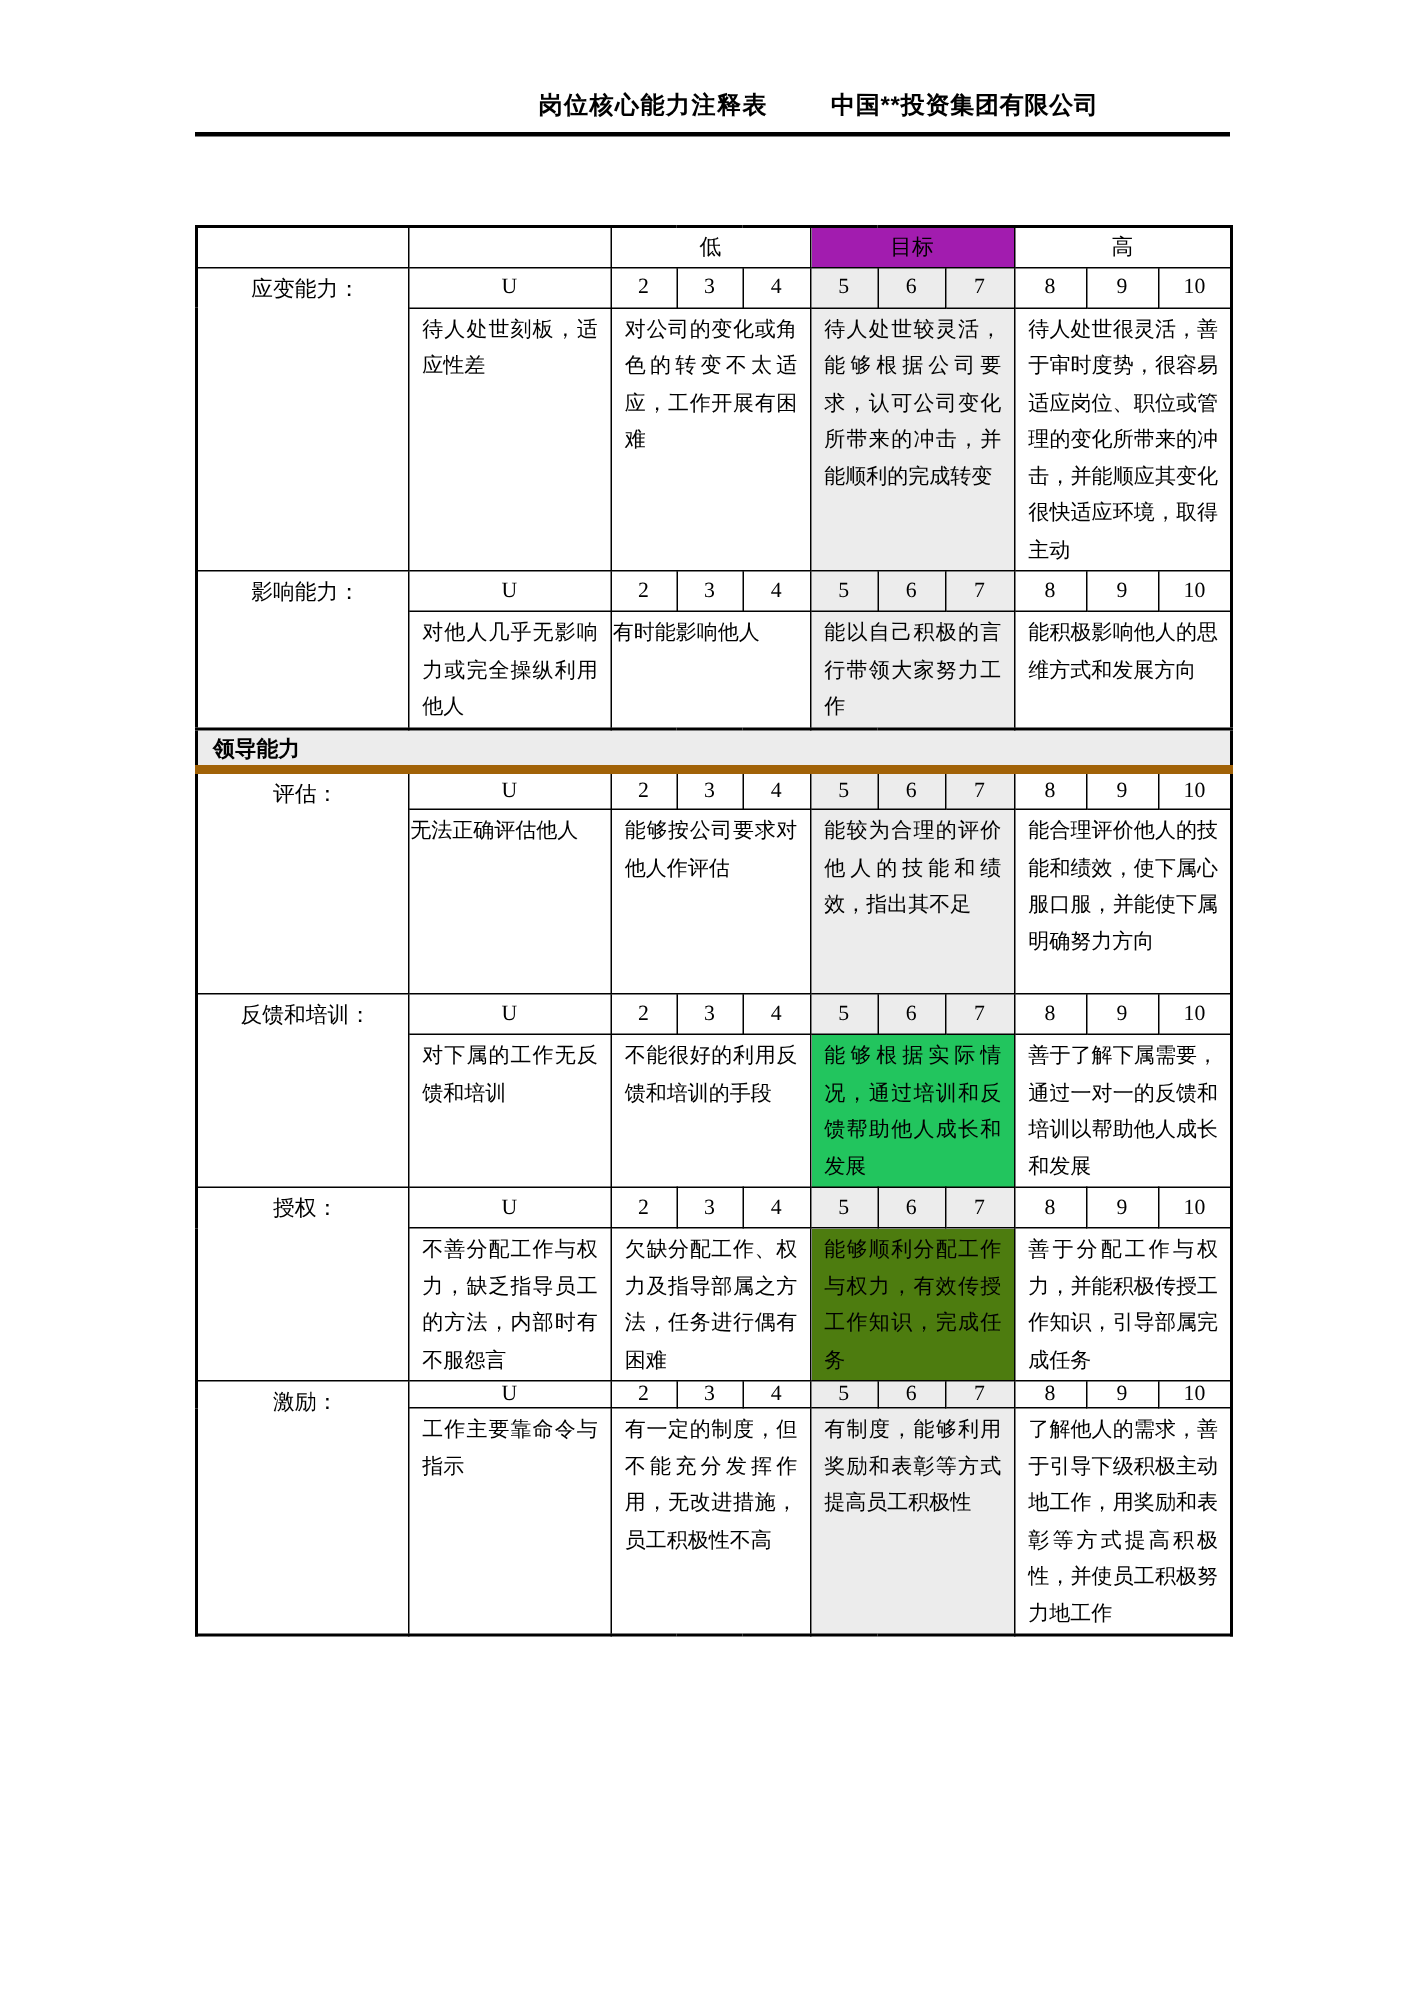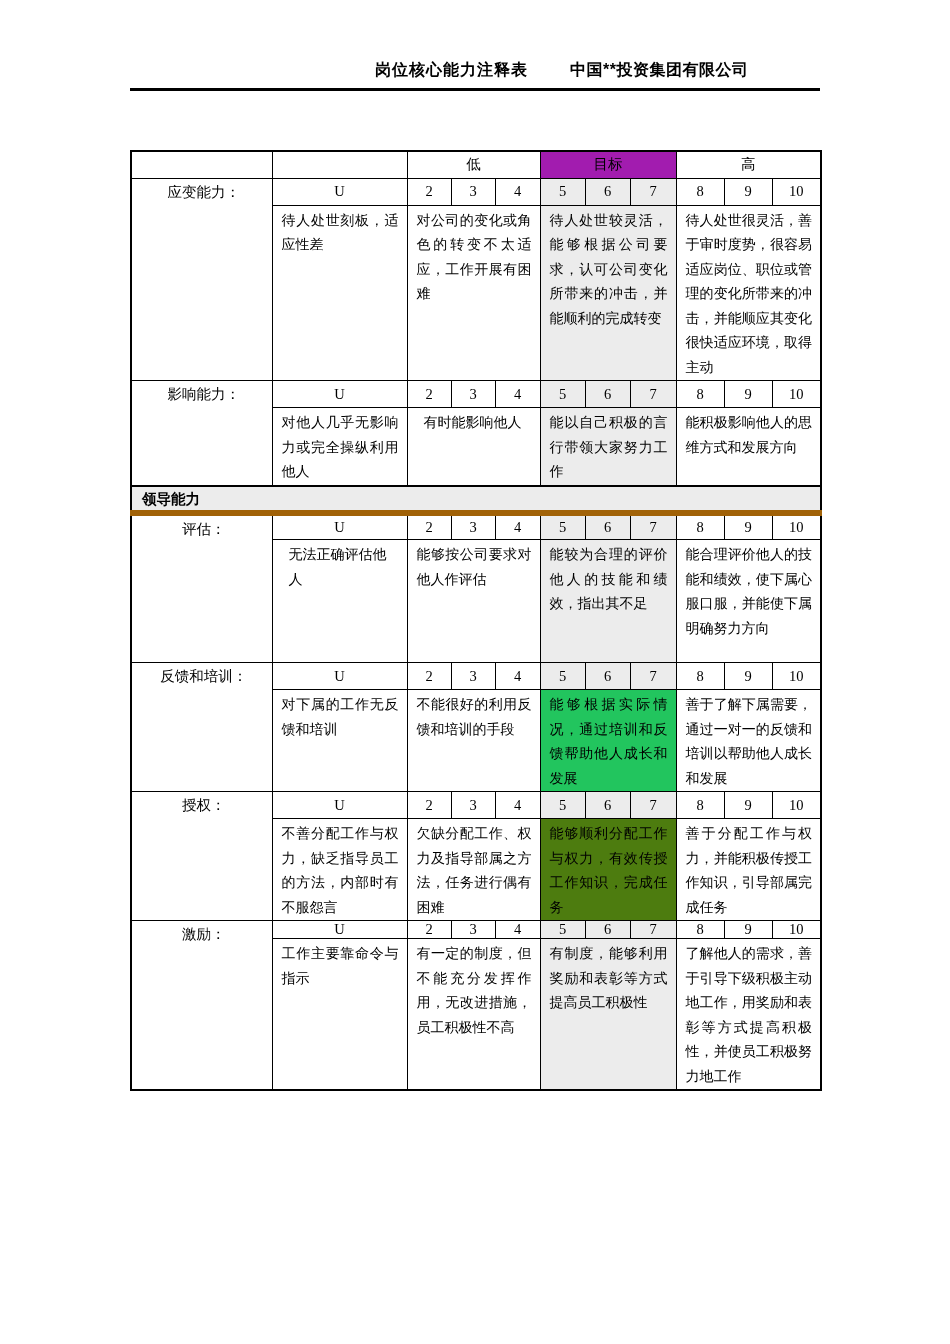--- a/index.html
+++ b/index.html
@@ -1,30 +1,30 @@
 <!DOCTYPE html>
 <html><head>
 <meta charset="utf-8">
 <style>
   html,body{margin:0;padding:0;background:#fff;}
   .page{position:relative;width:950px;height:1344px;background:#ffffff;overflow:hidden;
         font-family:"Liberation Serif","DejaVu Serif",serif;color:#000;}
-  .doc-header{position:absolute;left:130px;top:58px;width:690px;height:28px;
+  .doc-header{position:absolute;left:114px;top:58px;width:690px;height:28px;
         font-family:"Liberation Sans","DejaVu Sans",sans-serif;font-weight:bold;font-size:16px;}
   .doc-title{position:absolute;left:245px;top:2px;letter-spacing:1px;}
   .doc-company{position:absolute;left:440px;top:2px;letter-spacing:0.5px;}
   .header-rule{position:absolute;left:130px;top:88px;width:690px;height:3px;background:#000;}
   table.comp{position:absolute;left:130px;top:150px;width:690px;border-collapse:collapse;
         table-layout:fixed;border:2px solid #000;font-size:14px;}
   td{border:1px solid #000;padding:0;vertical-align:middle;overflow:hidden;}
   td.num{text-align:center;font-size:14.5px;}
   td.label-cell{vertical-align:top;text-align:center;padding:4px 6px 0 10px;font-size:14.5px;}
   td.desc{vertical-align:top;text-align:justify;text-justify:inter-ideograph;
         padding:3px 8px 0 9px;line-height:24.5px;font-size:14px;}
-  td.desc-single{vertical-align:top;text-align:left;padding:3px 8px 0 16px;line-height:24.5px;font-size:14px;}
+  td.desc-single{vertical-align:top;text-align:left;padding:3px 8px 0 1px;line-height:24.5px;font-size:14px;}
   tr.section-row td{border-top:2px solid #000;border-bottom:6px solid #a16207;
         font-family:"Liberation Sans","DejaVu Sans",sans-serif;font-weight:bold;
         font-size:14.5px;padding:3px 0 0 10px;vertical-align:middle;}
   .page-footer{position:absolute;left:130px;top:1246px;width:672px;text-align:right;
         font-size:13.5px;}
 </style>
 </head>
 <body>
 
 <div class="page">

